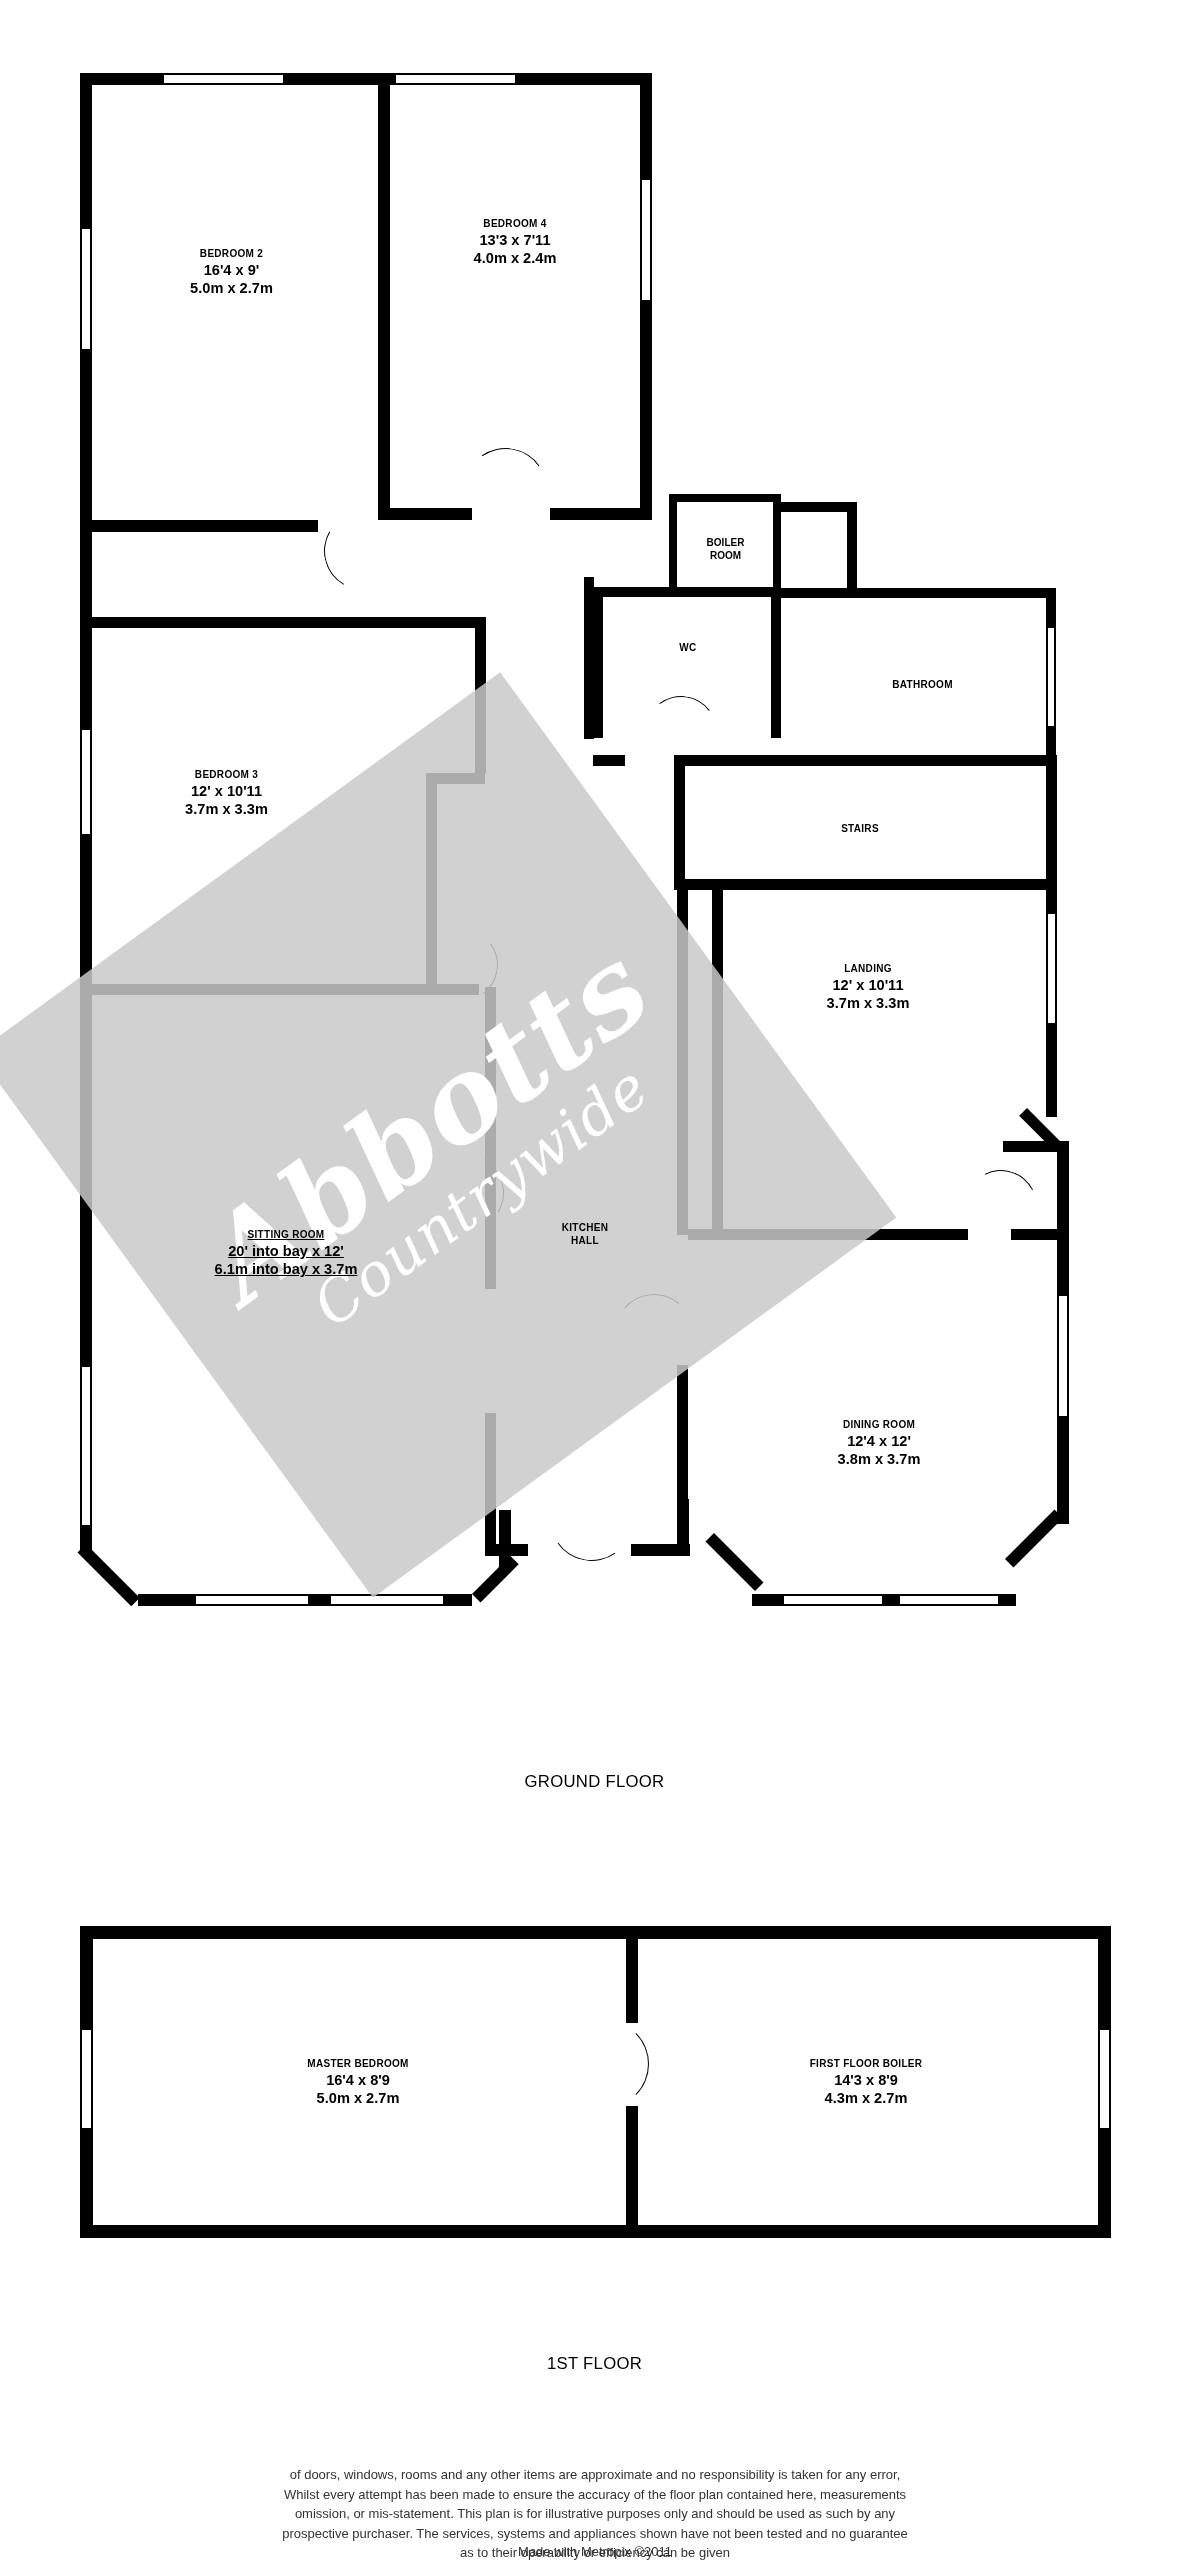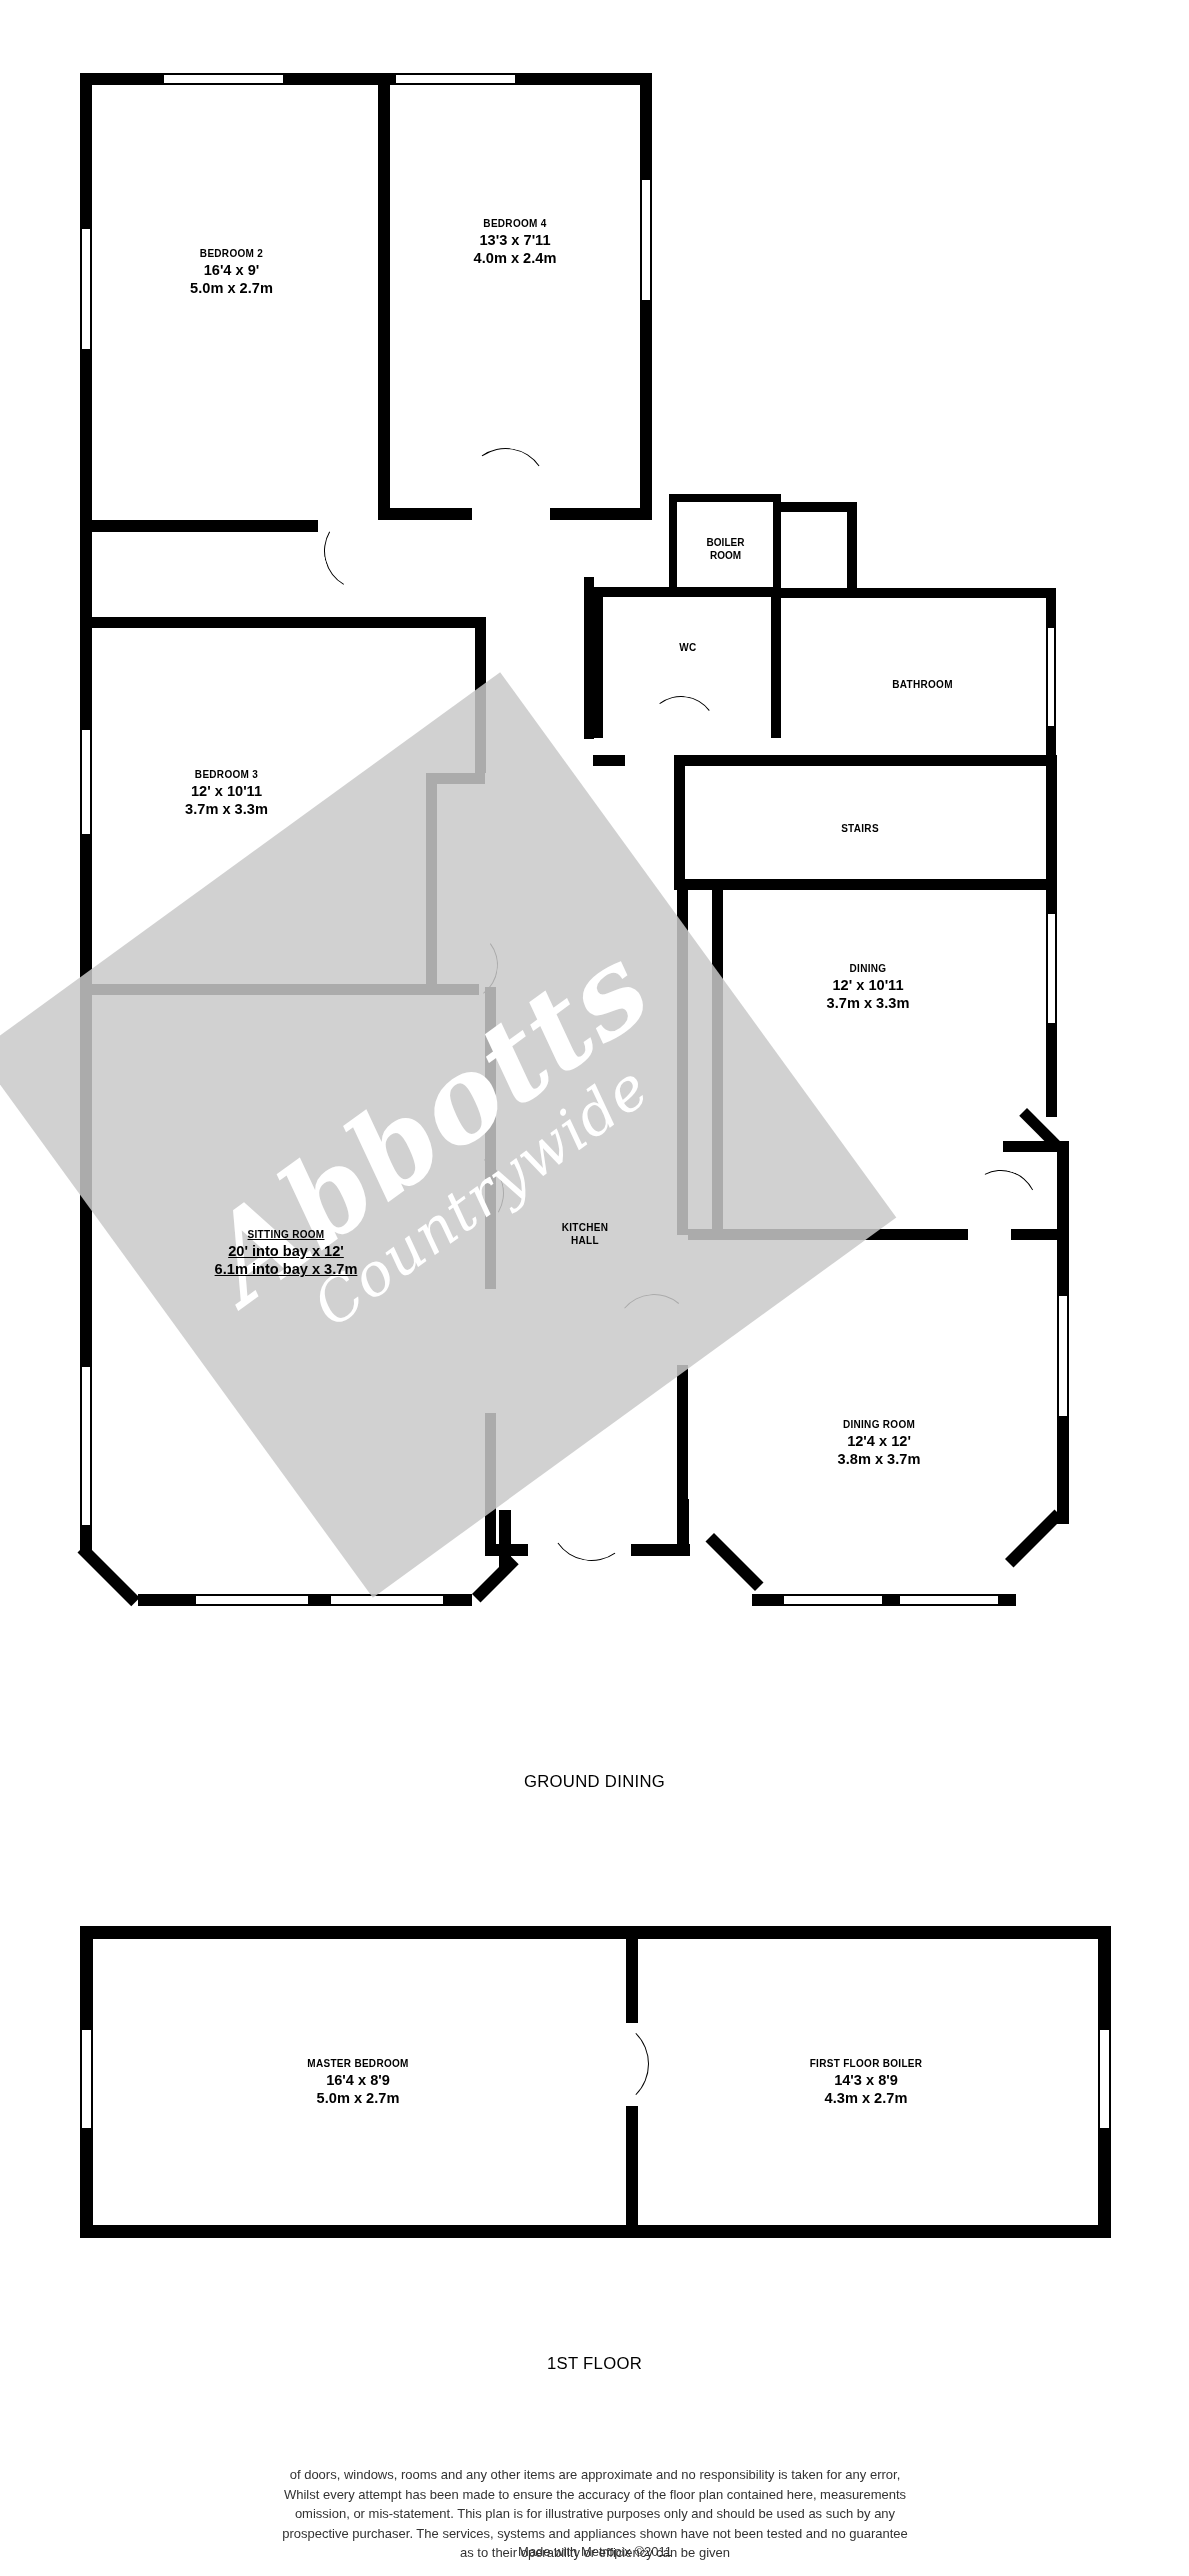--- a/index.html
+++ b/index.html
@@ -272,21 +272,21 @@
       <span class="n room-name">STAIRS</span>
     </div>
 
     <div class="lbl" style="left:97px; top:769px; width:259px;">
       <span class="n room-name">BEDROOM 3</span>
       <span class="d room-dim">12' x 10'11</span>
       <span class="d room-dim">3.7m x 3.3m</span>
     </div>
 
     <div class="lbl" style="left:744px; top:963px; width:248px;">
-      <span class="n room-name">DINING</span>
+      <span class="n room-name">LANDING</span>
       <span class="d room-dim">12' x 10'11</span>
       <span class="d room-dim">3.7m x 3.3m</span>
     </div>
 
     <div class="lbl" style="left:485px; top:1222px; width:200px;">
       <span class="n room-name">KITCHEN</span>
       <span class="n room-name">HALL</span>
     </div>
 
     <div class="lbl" style="left:92px; top:1229px; width:388px;text-decoration:underline;">
@@ -294,21 +294,21 @@
       <span class="d room-dim">20' into bay x 12'</span>
       <span class="d room-dim">6.1m into bay x 3.7m</span>
     </div>
 
     <div class="lbl" style="left:744px; top:1419px; width:270px;">
       <span class="n room-name">DINING ROOM</span>
       <span class="d room-dim">12'4 x 12'</span>
       <span class="d room-dim">3.8m x 3.7m</span>
     </div>
 
-    <div class="floor-cap" style="left:379px; top:1772px; width:431px;">GROUND DINING</div>
+    <div class="floor-cap" style="left:379px; top:1772px; width:431px;">GROUND FLOOR</div>
   </div>
 
   <div>
 
     <div class="wall" style="left:80px; top:1926px; width:1031px; height:13px;"></div>
     <div class="wall" style="left:80px; top:2225px; width:1031px; height:13px;"></div>
     <div class="wall" style="left:80px; top:1926px; width:13px; height:312px;"></div>
     <div class="wall" style="left:1098px; top:1926px; width:13px; height:312px;"></div>
     <div class="win" style="left:80px; top:2028px; width:13px; height:102px;"></div>
     <div class="win" style="left:1098px; top:2028px; width:13px; height:102px;"></div>

